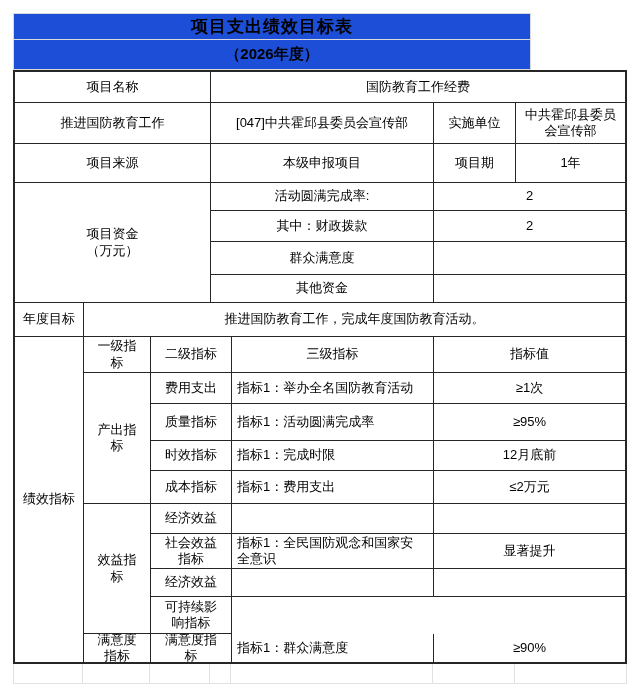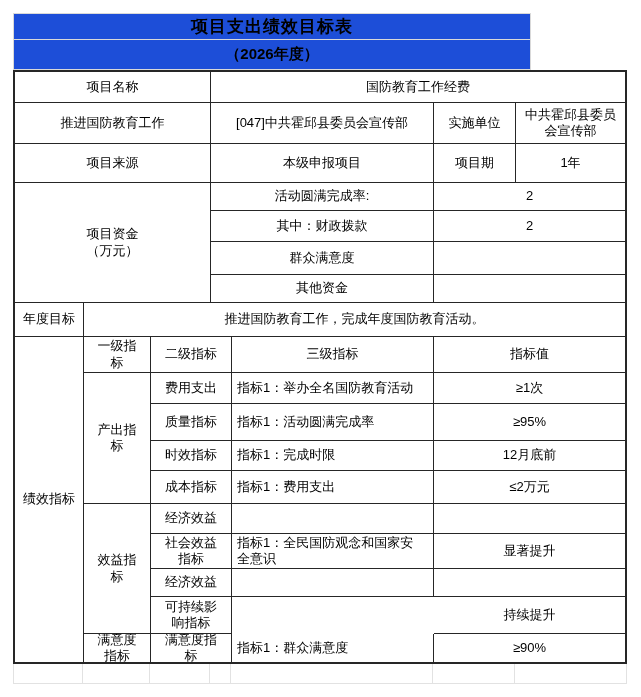--- a/index.html
+++ b/index.html
@@ -125,21 +125,20 @@
     <div class="c" style="grid-column:3/5;grid-row:14">经济效益</div>
     <div class="c l3" style="grid-column:5/6;grid-row:14"></div>
     <div class="c er" style="grid-column:6/8;grid-row:14"></div>
     <div class="c" style="grid-column:3/5;grid-row:15">社会效益指标</div>
     <div class="c l3" style="grid-column:5/6;grid-row:15">指标1：全民国防观念和国家安全意识</div>
     <div class="c er" style="grid-column:6/8;grid-row:15">显著提升</div>
     <div class="c" style="grid-column:3/5;grid-row:16">经济效益</div>
     <div class="c l3" style="grid-column:5/6;grid-row:16"></div>
     <div class="c er" style="grid-column:6/8;grid-row:16"></div>
     <div class="c" style="grid-column:3/5;grid-row:17">可持续影响指标</div>
-    <div class="c er" style="grid-column:6/8;grid-row:17">持续提升</div>
 
     <div class="c eb" style="grid-column:2/3;grid-row:18">满意度指标</div>
     <div class="c eb" style="grid-column:3/5;grid-row:18">满意度指标</div>
     <div class="c l3 eb" style="grid-column:5/6;grid-row:18">指标1：群众满意度</div>
     <div class="c er eb" style="grid-column:6/8;grid-row:18">≥90%</div>
 
   </div>
 
   <div class="ghost-row">
     <div class="g"></div>

